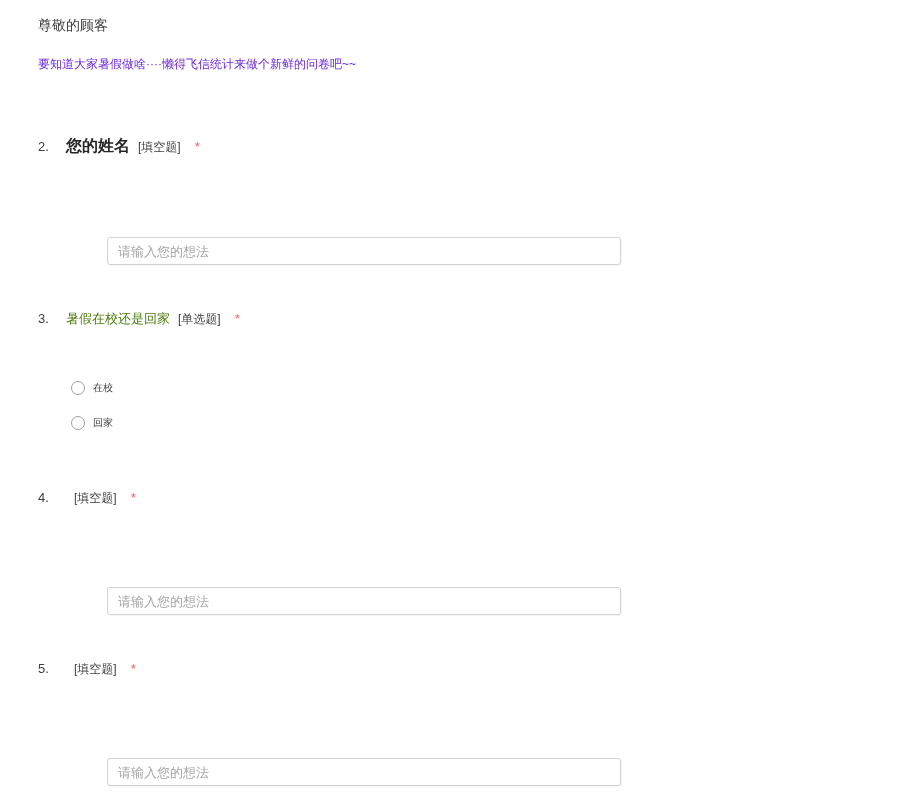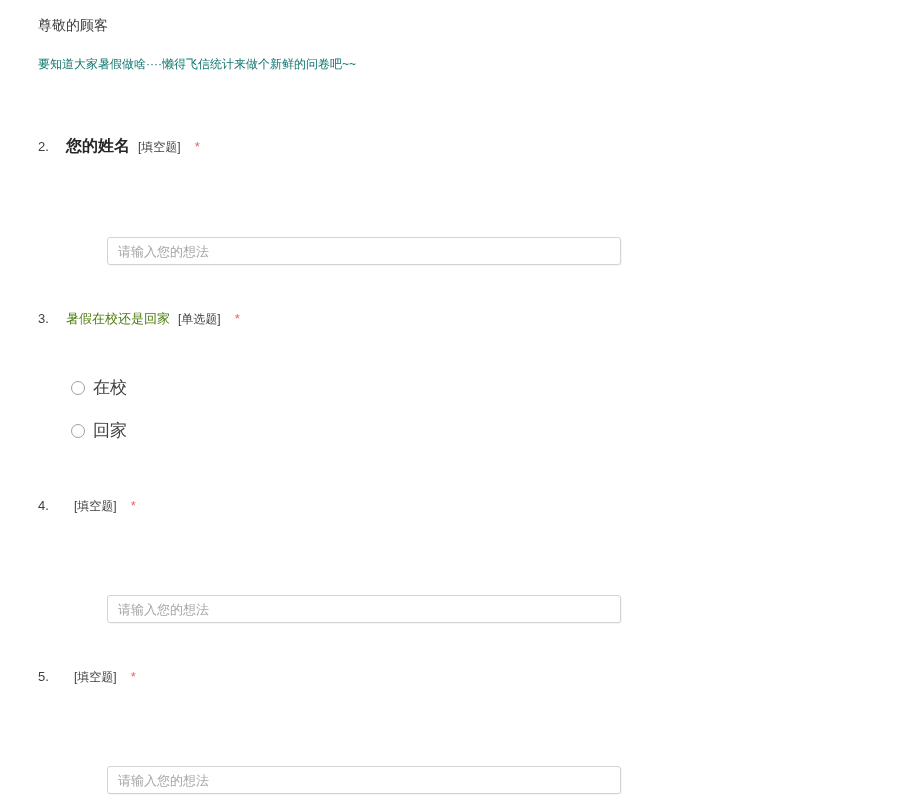--- a/index.html
+++ b/index.html
@@ -15,21 +15,21 @@
     padding-top: 18px;
   }
   .survey-title {
     font-size: 14px;
     color: #3d3d3d;
     line-height: 15px;
   }
   .survey-subtitle {
     margin-top: 25px;
     font-size: 12px;
-    color: #0f766e;
+    color: #6d28d9;
     line-height: 12px;
     white-space: pre-wrap;
   }
   .q-row {
     display: flex;
     align-items: baseline;
   }
   .q-num {
     font-size: 13px;
     color: #404040;
@@ -76,31 +76,31 @@
     font-family: "Liberation Sans", "DejaVu Sans", sans-serif;
   }
   .text-input::placeholder { color: #a6a6a6; opacity: 1; }
   .radio-row {
     display: flex;
     align-items: center;
     margin-left: 33px;
     cursor: default;
   }
   .radio-row.first { margin-top: 51px; }
-  .radio-row.second { margin-top: 25px; }
+  .radio-row.second { margin-top: 17px; }
   .radio-circle {
     width: 14px; height: 14px;
     border: 1px solid #a0a0a0;
     border-radius: 50%;
     background: #ffffff;
     flex: 0 0 14px;
   }
   .radio-label {
     margin-left: 8px;
-    font-size: 17px;
+    font-size: 10px;
     color: #404040;
     line-height: 18px;
   }
 </style>
 </head>
 <body>
 
 <div class="page">
 
   <div class="survey-title">尊敬的顾客</div>

